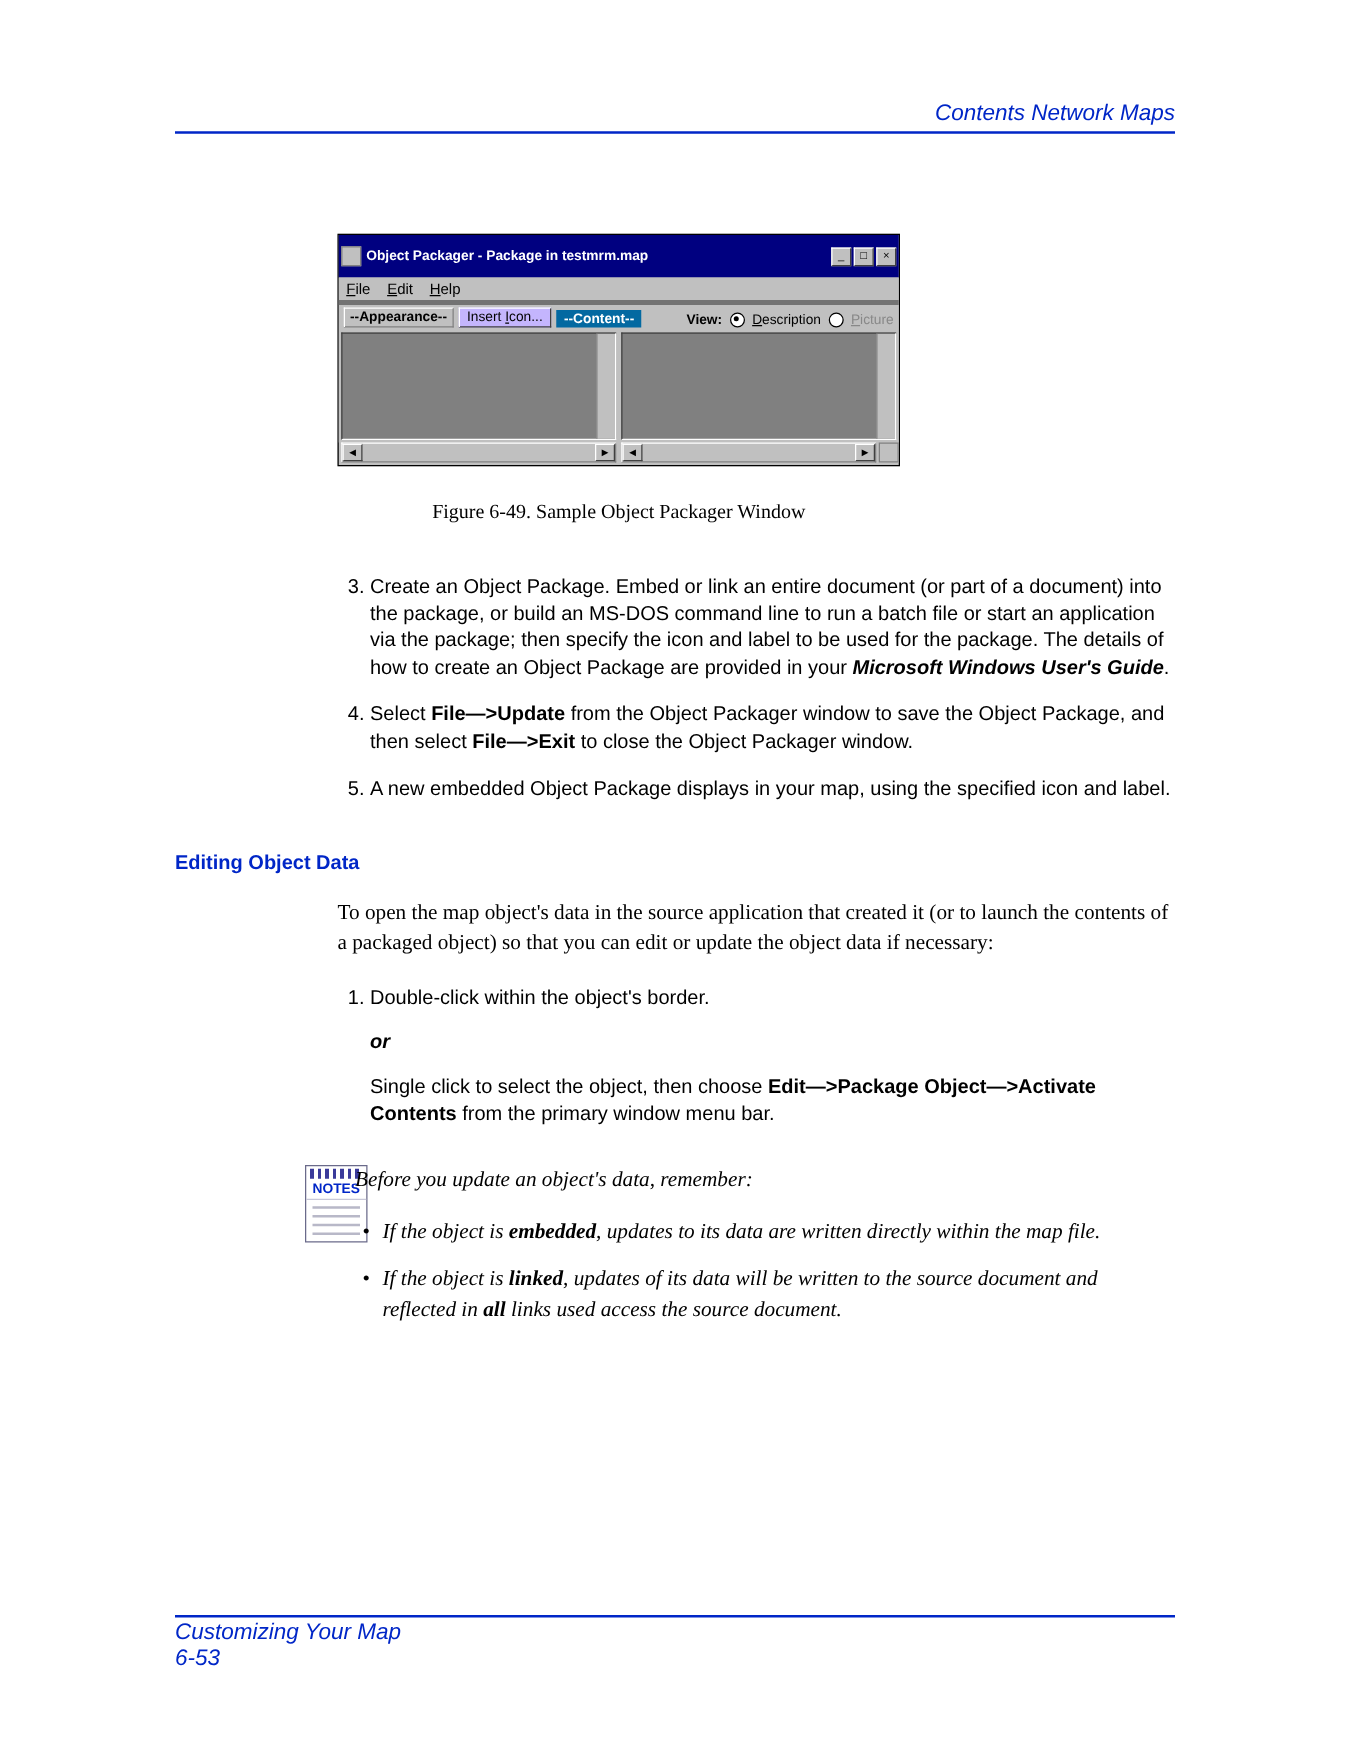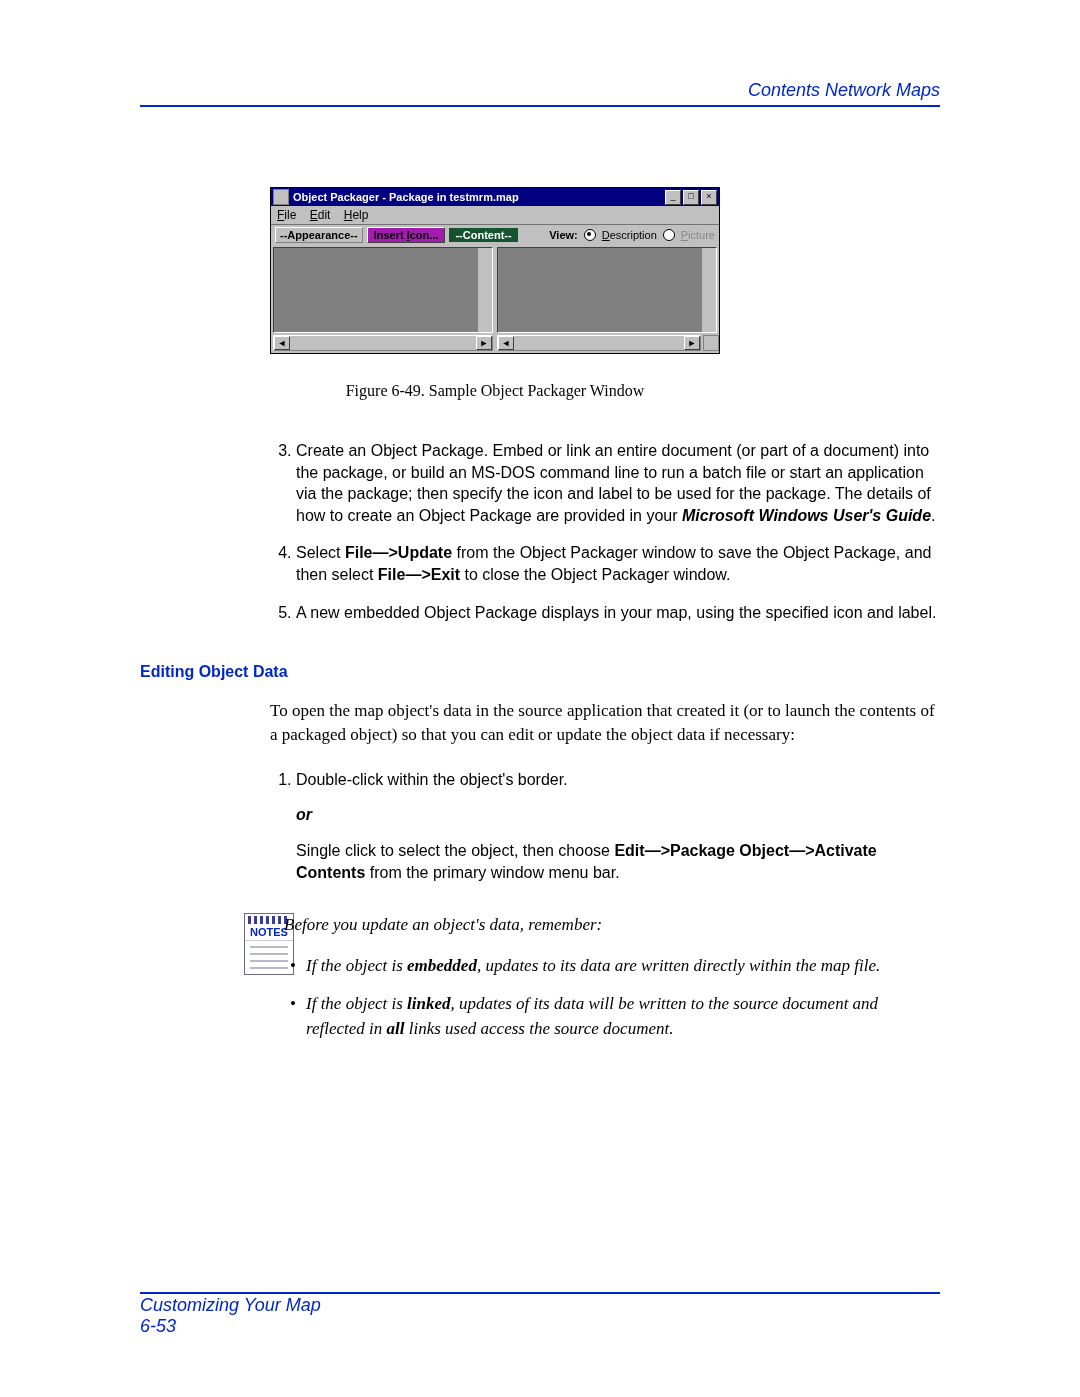--- a/index.html
+++ b/index.html
@@ -39,21 +39,21 @@
     border: 1px solid #000;
     background: #c0c0c0;
     font-family: "MS Sans Serif", Arial, sans-serif;
     font-size: 12px;
   }
   .titlebar {
     background: #000080;
     color: #fff;
     display: flex;
     align-items: center;
-    height: 18px;
+    height: 34px;
     padding: 0 2px;
   }
   .titlebar .ticon {
     width: 14px; height: 14px;
     background: #c0c0c0;
     margin-right: 4px;
     display: inline-block;
     border: 1px solid #808080;
   }
   .titlebar .title {
@@ -76,45 +76,45 @@
   }
   .menubar {
     background: #c0c0c0;
     padding: 2px 6px;
     font-size: 12px;
   }
   .menubar span { margin-right: 10px; }
   .menubar u { text-decoration: underline; }
   .toolbar {
     display: flex;
-    align-items: center;
+    align-items: flex-end;
     background: #c0c0c0;
     padding: 2px 4px;
     font-size: 11px;
     gap: 4px;
-    border-top:1px solid #737373;
+    border-top:4px solid #737373;
   }
   .lbl {
     background: #c0c0c0;
     border: 1px solid #808080;
     border-top-color:#fff;
     border-left-color:#fff;
     padding: 1px 4px;
     font-weight: bold;
   }
   .btn3d {
-    background: #a21caf;
+    background: #c4b5fd;
     border: 1px solid #fff;
     border-right-color:#404040;
     border-bottom-color:#404040;
     padding: 1px 6px;
-    font-weight: bold;
+    font-weight: normal;
   }
   .contentlbl {
-    background: #14532d;
+    background: #0369a1;
     color:#fff;
     padding: 1px 6px;
     font-weight: bold;
   }
   .toolbar .spacer { flex:1; }
   .radio {
     width:10px;height:10px;border:1px solid #000;border-radius:50%;
     display:inline-block;vertical-align:middle;margin:0 2px;
     background:#fff;position:relative;
   }

